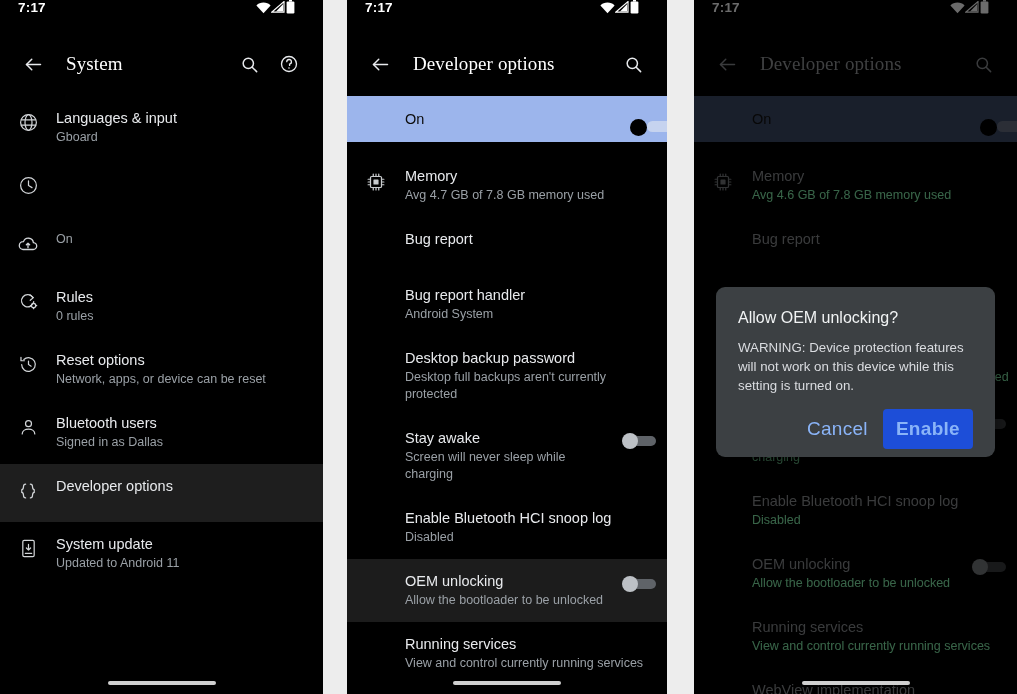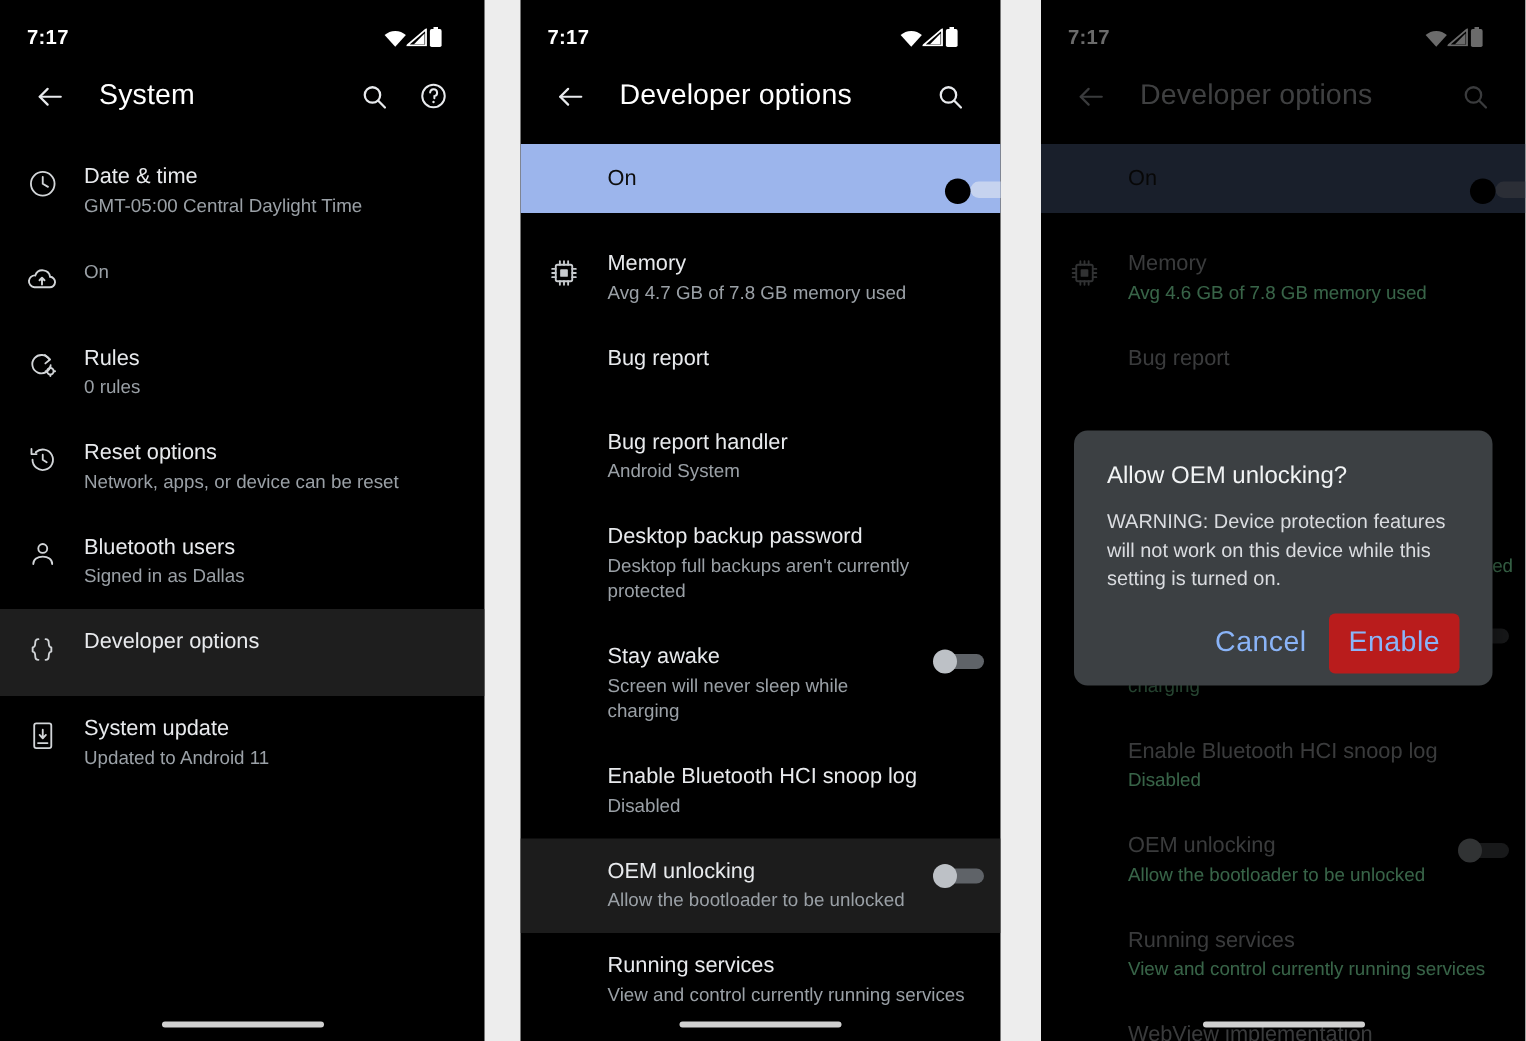--- a/index.html
+++ b/index.html
@@ -17,31 +17,31 @@
   .gap{ flex:0 0 auto; height:694px; background:#ededed; }
 
   .p1{ width:323px; }
   .p2{ width:320px; }
   .p3{ width:323px; }
   .g1{ width:24px; }
   .g2{ width:27px; }
 
   
   .statusbar{
-    height:32px; display:flex; align-items:flex-end;
+    height:32px; display:flex; align-items:flex-start;
     justify-content:space-between; padding:0 28px 0 18px;
     color:#fff; font-size:13.5px; font-weight:700; letter-spacing:.2px;
   }
   .status-icons{ display:flex; align-items:center; gap:1px; }
   .ico-wifi{ width:14px; height:11px; position:relative; }
   .ico-wifi svg, .ico-sig svg, .ico-bat svg{ display:block; }
 
   
   .appbar{
-    height:64px; display:flex; align-items:center; padding:0 14px 0 12px; gap:0;
+    height:64px; display:flex; align-items:center; padding:0 14px 0 12px; gap:0;font-family:Liberation Serif, serif;
   }
   .appbar .back{
     width:42px; height:42px; display:flex; align-items:center; justify-content:center;
     flex:0 0 auto;
   }
   .appbar .title{
     flex:1 1 auto; color:#fff; font-size:19px; font-weight:400; margin-left:12px;
     letter-spacing:.1px; white-space:nowrap;
   }
   .appbar .act{
@@ -120,21 +120,21 @@
     background:#3c4043; border-radius:9px; padding:20px 22px 8px 22px;
     z-index:5; box-shadow:0 6px 18px rgba(0,0,0,.55);
   }
   .dialog .dtitle{ color:#f1f3f4; font-size:16px; line-height:22px; font-weight:400; }
   .dialog .dbody{ color:#dadce0; font-size:13.3px; line-height:19px; margin-top:9px; }
   .dialog .dacts{ display:flex; justify-content:flex-end; align-items:center; margin-top:14px; gap:2px; }
   .dialog .dbtn{
     color:#8ab4f8; font-size:19px; padding:9px 13px; border-radius:4px;
     background:transparent; border:0; font-family:inherit; letter-spacing:.3px;
   }
-  .dialog .dbtn.pressed{ background:#b91c1c; }
+  .dialog .dbtn.pressed{ background:#1d4ed8;font-weight:bold; }
 
   .panel3 .banner{ background:#3d4a66; }
   .panel3 .banner .lbl{ color:#121212; }
   .panel3 .banner .sw-on .track{ background:#666f82; }
   .panel3 .appbar .title{ color:#96999c; }
   .panel3 .devrow .t1{ color:#8a8d90; }
   .panel3 .devrow .t2{ color:#86efac; }
   .panel3 .sw-off .track{ background:#3a3c3e; }
   .panel3 .sw-off .thumb{ background:#76797c; }
 </style>
@@ -185,32 +185,41 @@
         <svg width="20" height="20" viewBox="0 0 24 24" fill="none" stroke="#e8eaed" stroke-width="1.6">
             <circle cx="12" cy="12" r="9"></circle>
             <path d="M9.3 9.2a2.8 2.8 0 1 1 3.4 2.9v1.6" stroke-linecap="round"></path>
             <circle cx="12" cy="16.8" r="0.95" fill="#e8eaed" stroke="none"></circle>
           </svg>
       </span>
     </div>
 
     <div class="list">
 
+      <div class="row">
+        <span class="ic">
+          <svg width="21" height="21" viewBox="0 0 24 24" fill="none" stroke="#d2d5d8" stroke-width="1.4">
+              <circle cx="12" cy="12" r="9"></circle>
+              <ellipse cx="12" cy="12" rx="4" ry="9"></ellipse>
+              <path d="M3.3 9h17.4M3.3 15h17.4"></path>
+            </svg>
+        </span>
+        <span class="txt">
+          <span class="t1" style="display:block">Languages &amp; input</span>
+          <span class="t2" style="display:block">Gboard</span>
+        </span>
+      </div>
 
 
       <div class="row">
         <span class="ic">
           <svg width="21" height="21" viewBox="0 0 24 24" fill="none" stroke="#d2d5d8" stroke-width="1.4">
               <circle cx="12" cy="12" r="9"></circle>
               <path d="M12 6.8V12l4 2.4" stroke-linecap="round"></path>
             </svg>
-        </span>
-        <span class="txt">
-          <span class="t1" style="display:block">Date &amp; time</span>
-          <span class="t2" style="display:block">GMT-05:00 Central Daylight Time</span>
         </span>
       </div>
 
       <div class="row">
         <span class="ic">
           <svg width="22" height="22" viewBox="0 0 24 24" fill="none" stroke="#d2d5d8" stroke-width="1.4">
               <path d="M6.5 18h11a3.8 3.8 0 0 0 .4-7.6 5.6 5.6 0 0 0-10.8-1A3.9 3.9 0 0 0 6.5 18z"></path>
               <path d="M12 16v-4.6M10.2 12.9 12 11.1l1.8 1.8" stroke-linecap="round" stroke-linejoin="round"></path>
             </svg>
         </span>

